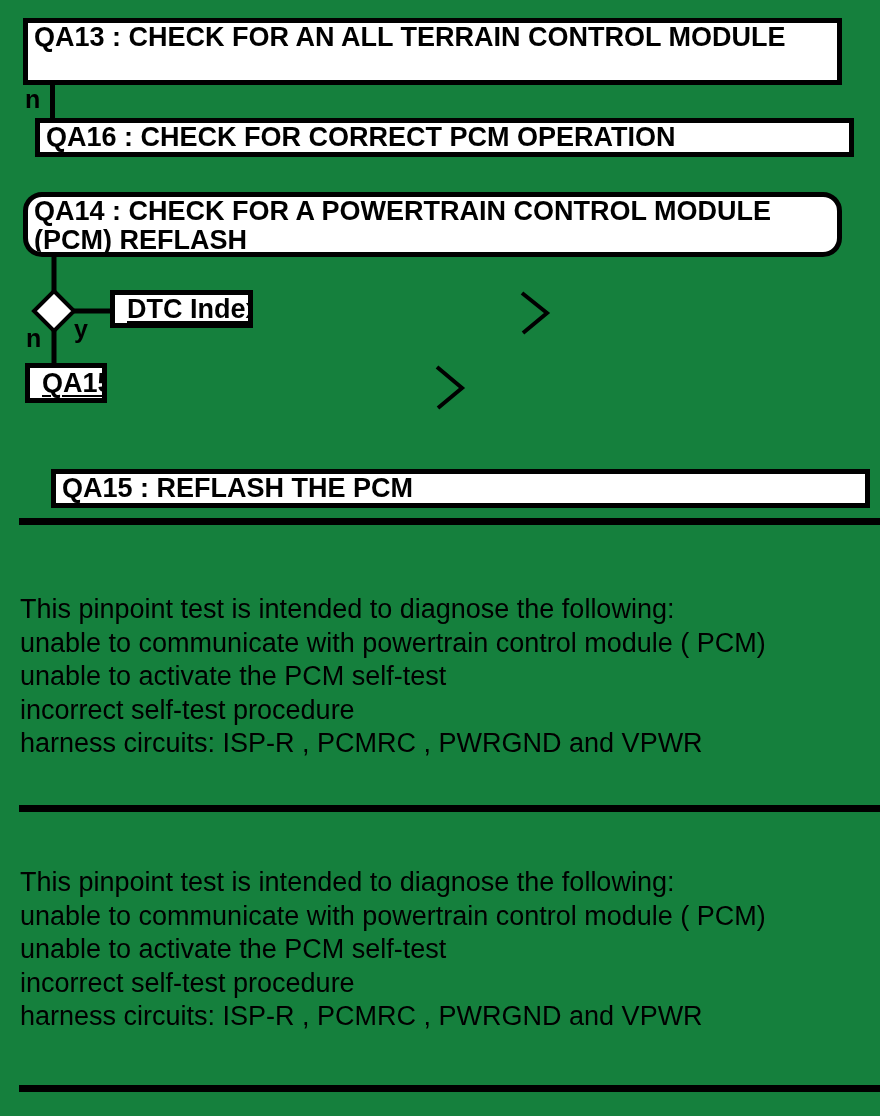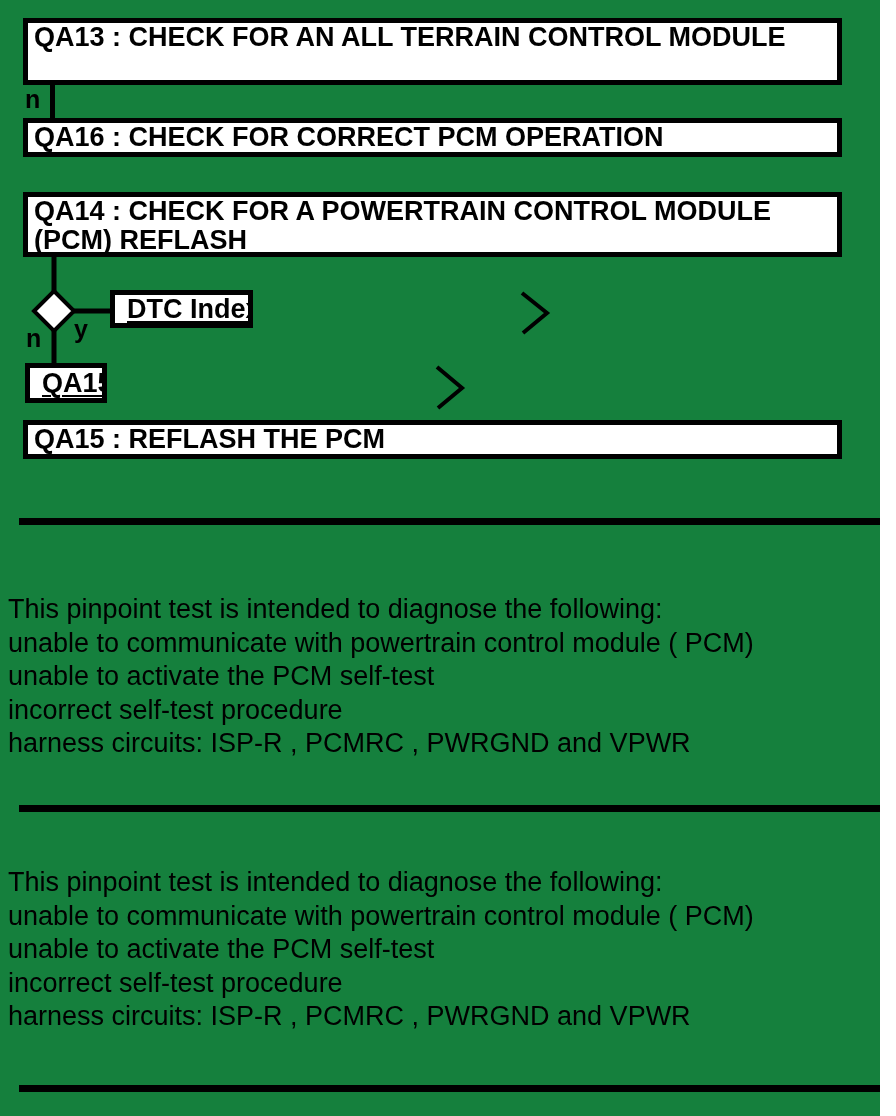--- a/index.html
+++ b/index.html
@@ -47,21 +47,21 @@
   }
   .divider {
     position: absolute;
     left: 19px;
     width: 866px;
     height: 7px;
     background: #000;
   }
   .para {
     position: absolute;
-    left: 8px;
+    left: 20px;
     width: 866px;
     font-size: 27px;
     line-height: 33.6px;
     font-weight: normal;
     white-space: nowrap;
   }
 </style>
 </head>
 <body>
 
@@ -76,41 +76,41 @@
     <polyline points="522,293 547,313 523,333" fill="none" stroke="#000" stroke-width="4"></polyline>
     <polyline points="437,367 462,388 438,408" fill="none" stroke="#000" stroke-width="4"></polyline>
   </svg>
 
   <div class="hbox" style="top:18px; height:67px;">
     <div>QA13 : CHECK FOR AN ALL TERRAIN CONTROL MODULE</div>
   </div>
 
   <div class="branch-label" style="left:25px; top:87px;">n</div>
 
-  <div class="hbox" style="top:118px; height:39px;">
+  <div class="hbox" style="top:118px; height:39px;margin-left:12px;">
     <div>QA16 : CHECK FOR CORRECT PCM OPERATION</div>
   </div>
 
-  <div class="hbox" style="top:192px; height:65px;">
+  <div class="hbox" style="top:192px; height:65px;border-radius:19px;">
     <div>QA14 : CHECK FOR A POWERTRAIN CONTROL MODULE</div>
     <div>(PCM) REFLASH</div>
   </div>
 
   <div class="branch-label" style="left:26px; top:326px;">n</div>
   <div class="branch-label" style="left:74px; top:317px;">y</div>
 
   <div class="linkbox" style="left:110px; top:290px; width:143px; height:38px; line-height:28px;">
     <span>DTC Index</span>
   </div>
 
   <div class="linkbox" style="left:25px; top:363px; width:82px; height:40px; line-height:30px;text-align:right;">
     <span>QA15</span>
   </div>
 
-  <div class="hbox" style="top:420px; height:39px;">
+  <div class="hbox" style="top:469px; height:39px;margin-left:28px;">
     <div>QA15 : REFLASH THE PCM</div>
   </div>
 
   <div class="divider" style="top:518px;"></div>
 
   <div class="para" style="top:593px;">
     <div>This pinpoint test is intended to diagnose the following:</div>
     <div>unable to communicate with powertrain control module ( PCM)</div>
     <div>unable to activate the PCM self-test</div>
     <div>incorrect self-test procedure</div>

